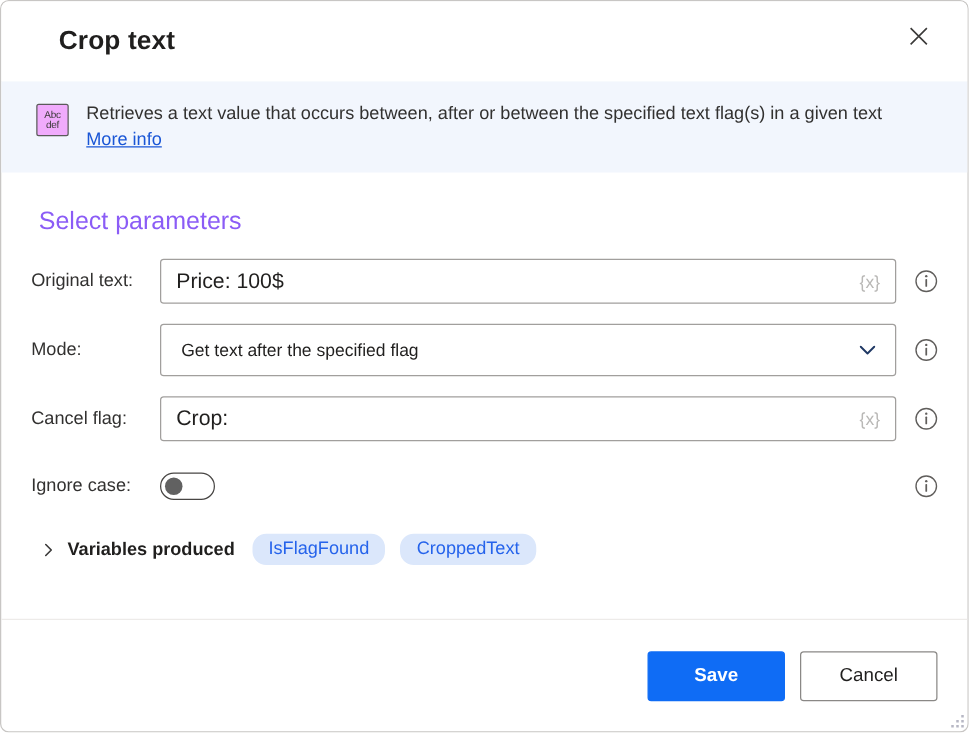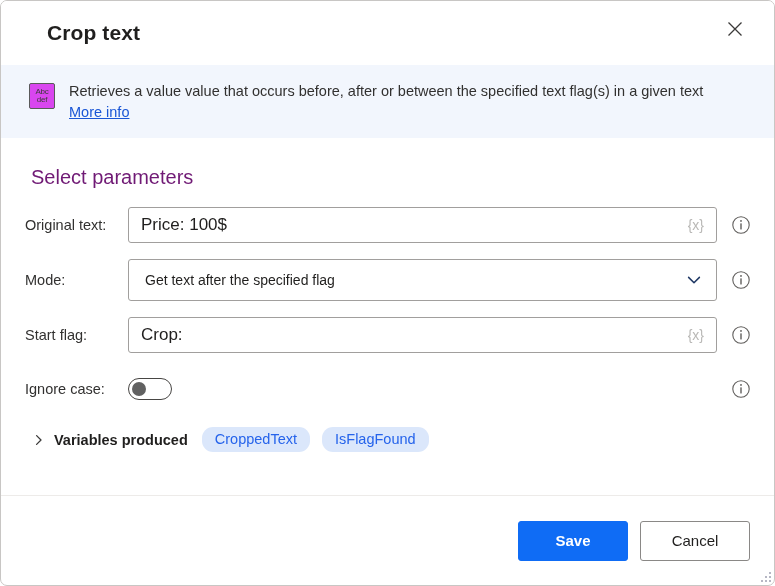--- a/index.html
+++ b/index.html
@@ -70,21 +70,21 @@
     box-sizing: border-box;
   }
   .banner-icon {
     flex: 0 0 auto;
     width: 24px;
     height: 24px;
     margin-top: 2px;
     margin-right: 14px;
     border: 1px solid #5a5a5a;
     border-radius: 2px;
-    background: #d946ef;
+    background: #f0abfc;
     display: flex;
     flex-direction: column;
     align-items: center;
     justify-content: center;
     line-height: 1;
     color: #3b3a39;
     overflow: hidden;
   }
   .banner-icon span {
     font-size: 8px;
@@ -112,21 +112,21 @@
   
   .content {
     flex: 1 1 auto;
     position: relative;
     padding: 0 24px;
   }
   .section-heading {
     margin: 28px 0 0 6px;
     font-size: 20px;
     font-weight: 400;
-    color: #701a75;
+    color: #8b5cf6;
   }
 
   .form {
     margin-top: 16px;
   }
   .row {
     display: flex;
     align-items: center;
     margin-bottom: 14px;
     min-height: 40px;
@@ -315,21 +315,21 @@
       </svg>
     </div>
   </div>
 
   <div class="banner">
     <div class="banner-icon">
       <span>Abc</span>
       <span>def</span>
     </div>
     <div class="banner-body">
-      <div class="banner-desc">Retrieves a value value that occurs before, after or between the specified text flag(s) in a given text</div>
+      <div class="banner-desc">Retrieves a text value that occurs between, after or between the specified text flag(s) in a given text</div>
       <a class="banner-link">More info</a>
     </div>
   </div>
 
   <div class="content">
     <div class="section-heading">Select parameters</div>
 
     <div class="form">
 
       <div class="row">
@@ -358,21 +358,21 @@
           </div>
         </div>
         <svg class="info-icon" width="20" height="20" viewBox="0 0 20 20">
           <circle cx="10" cy="10" r="8.2" fill="none" stroke="#605e5c" stroke-width="1.1"></circle>
           <circle cx="10" cy="5.9" r="0.95" fill="#605e5c"></circle>
           <rect x="9.3" y="8.2" width="1.4" height="6.2" rx="0.5" fill="#605e5c"></rect>
         </svg>
       </div>
 
       <div class="row">
-        <div class="row-label">Start flag:</div>
+        <div class="row-label">Cancel flag:</div>
         <div class="field-wrap">
           <div class="textbox">
             <span class="value">Crop:</span>
             <span class="var-token">{x}</span>
           </div>
         </div>
         <svg class="info-icon" width="20" height="20" viewBox="0 0 20 20">
           <circle cx="10" cy="10" r="8.2" fill="none" stroke="#605e5c" stroke-width="1.1"></circle>
           <circle cx="10" cy="5.9" r="0.95" fill="#605e5c"></circle>
           <rect x="9.3" y="8.2" width="1.4" height="6.2" rx="0.5" fill="#605e5c"></rect>
@@ -393,22 +393,22 @@
         </svg>
       </div>
 
     </div>
 
     <div class="vars-row">
       <svg class="chevron-right" width="12" height="12" viewBox="0 0 12 12">
         <path d="M3.6 1.6 L8 6 L3.6 10.4" stroke="#3b3a39" stroke-width="1.3" fill="none" stroke-linecap="round" stroke-linejoin="round"></path>
       </svg>
       <span class="vars-label">Variables produced</span>
+      <span class="var-pill">IsFlagFound</span>
       <span class="var-pill">CroppedText</span>
-      <span class="var-pill">IsFlagFound</span>
     </div>
   </div>
 
   <div class="footer">
     <div class="btn btn-primary">Save</div>
     <div class="btn btn-secondary">Cancel</div>
   </div>
 
   <div class="resize-grip">
     <i style="right:0px;bottom:0px;"></i>

